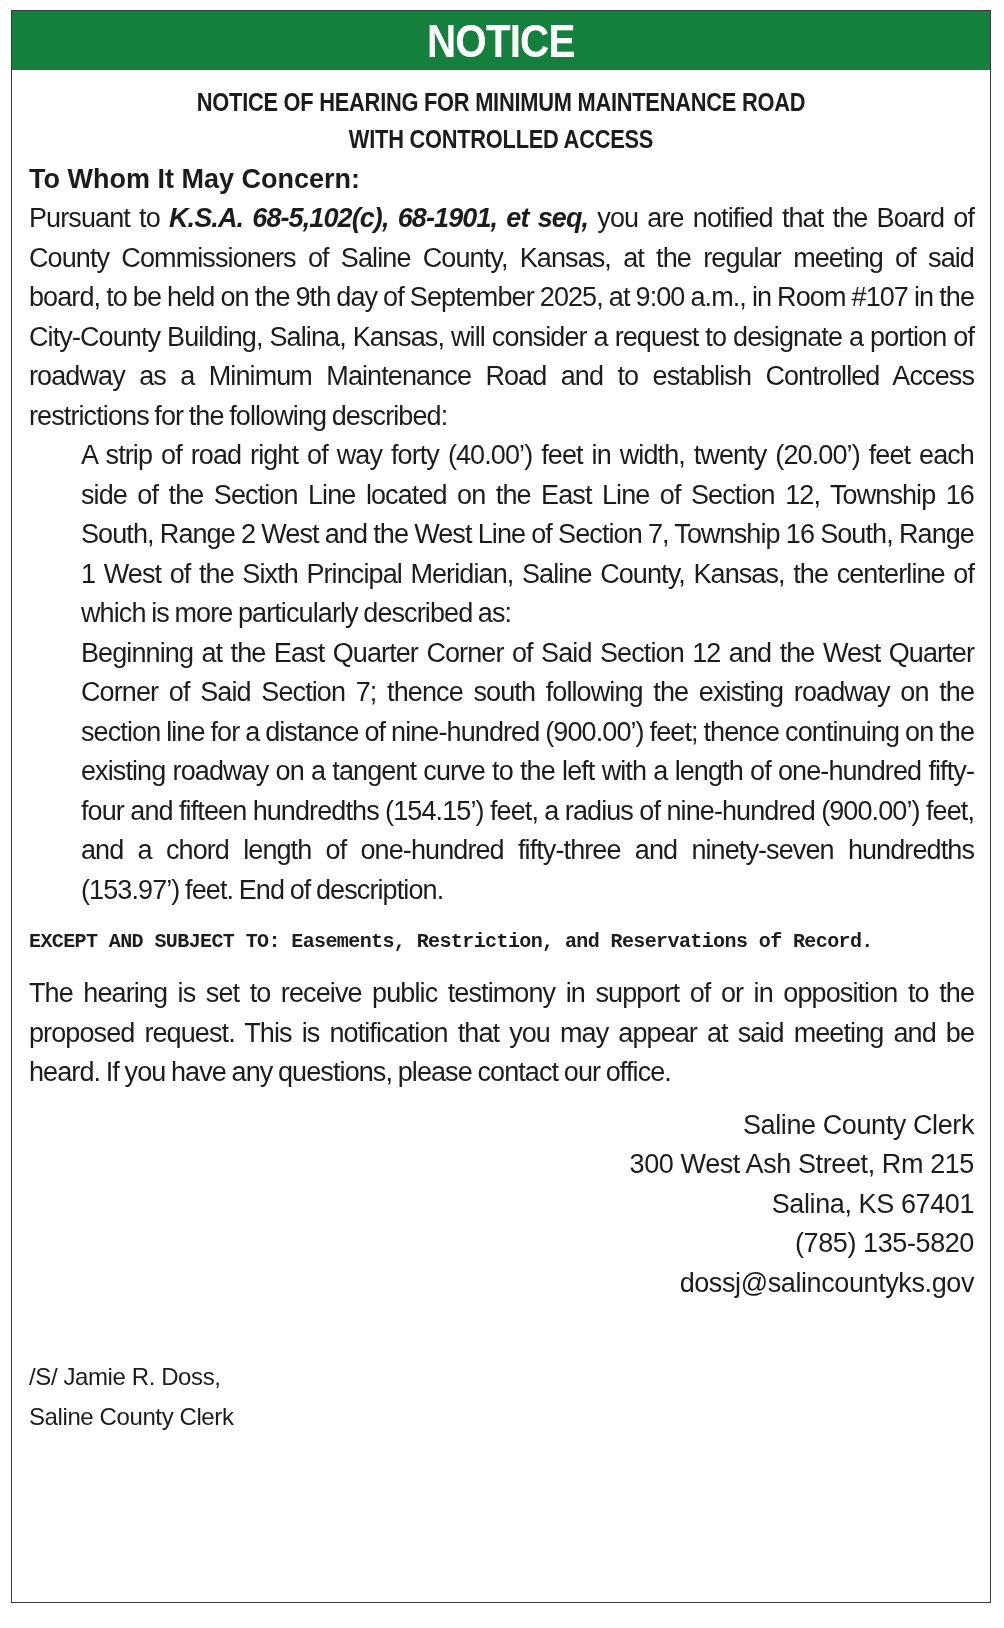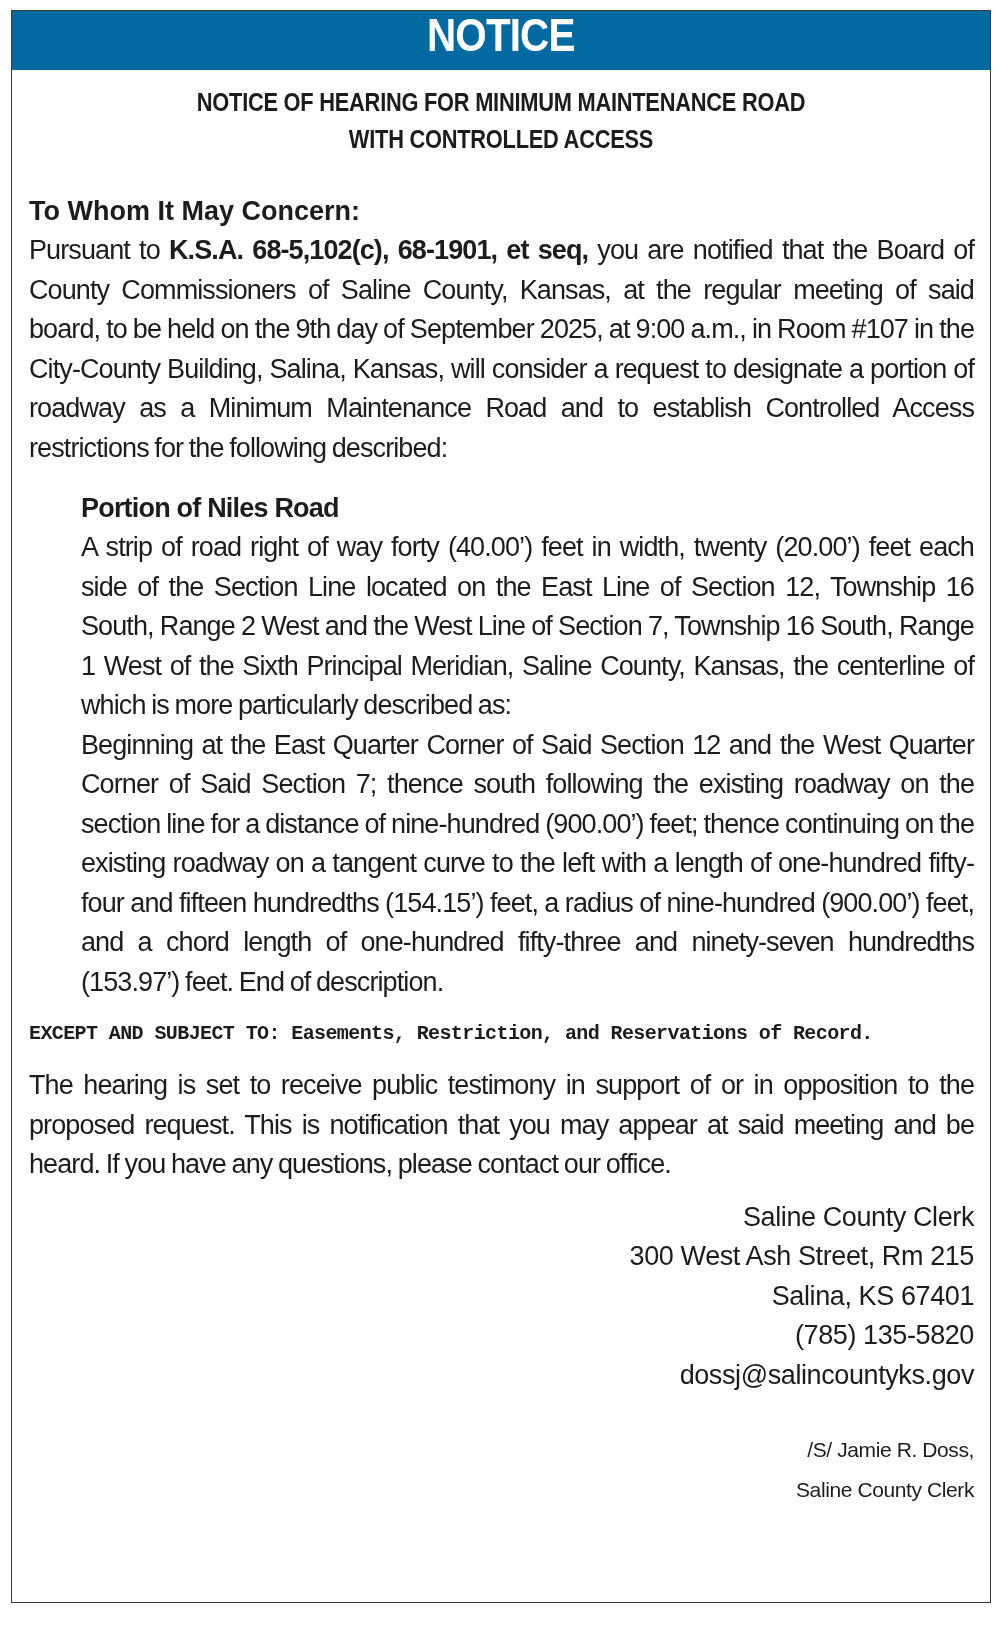--- a/index.html
+++ b/index.html
@@ -1,58 +1,57 @@
 <!DOCTYPE html>
 <html><head>
 <meta charset="utf-8">
 <style>
   html, body { margin: 0; padding: 0; background: #ffffff; }
   body { width: 1004px; height: 1628px; position: relative; overflow: hidden;
          font-family: "Liberation Sans", sans-serif; color: #1c1c1c; }
   .frame { position: absolute; left: 11px; top: 10px; width: 980px; height: 1593px;
            border: 1.5px solid #3a3a3a; box-sizing: border-box; }
-  .banner { background: #0369a1; height: 59px; display: flex; align-items: flex-start; justify-content: center; }
+  .banner { background: #15803d; height: 59px; display: flex; align-items: center; justify-content: center; }
   .banner-title { color: #ffffff; font-family: "Liberation Sans", sans-serif; font-weight: bold;
                   font-size: 47px; letter-spacing: -1px; transform: scaleX(0.86); line-height: 1; }
   .subtitle { text-align: center; font-weight: bold; font-size: 26px; line-height: 37px;
               margin-top: 14px; transform: scaleX(0.84); transform-origin: center; letter-spacing: -0.3px; }
   .content { padding: 0 16px 0 17px; }
   p, .line-block { margin: 0; }
-  .salutation { font-weight: bold; font-size: 27px; line-height: 40px; margin-top: 33px; }
+  .salutation { font-weight: bold; font-size: 27px; line-height: 40px; margin-top: 1px; }
   .para { font-size: 27px; line-height: 39.5px; text-align: justify; letter-spacing: -0.9px; word-spacing: -1px; }
   .indent { padding-left: 52px; }
   .section-head { font-weight: bold; font-size: 27px; line-height: 40px; margin-top: 20px; letter-spacing: -0.8px; }
   .gap { }
   .gap-big { margin-top: 17px; }
   .except { font-weight: bold; font-size: 20px; line-height: 30px; text-align: justify; letter-spacing: -0.6px; font-family: Liberation Mono, monospace; }
   .sig { text-align: right; font-size: 27px; line-height: 39.5px; letter-spacing: -0.4px; margin-top: 13px; }
-  .sig2 { text-align: right; font-size: 21px; line-height: 39.5px; letter-spacing: -0.4px; margin-top: 35px; }
+  .sig2 { font-size: 24px; line-height: 39.5px; letter-spacing: -0.4px; margin-top: 54px; }
   .sig div, .sig2 div { white-space: nowrap; }
-  b i, .cite { font-weight: bold; }
+  b i, .cite { font-weight: bold; font-style: italic; }
 </style>
 </head>
 <body>
 
 <div class="frame">
   <div class="banner">
     <span class="banner-title">NOTICE</span>
   </div>
 
   <div class="subtitle">
     <div>NOTICE OF HEARING FOR MINIMUM MAINTENANCE ROAD</div>
     <div>WITH CONTROLLED ACCESS</div>
   </div>
 
   <div class="content">
     <p class="salutation">To Whom It May Concern:</p>
 
     <p class="para"><span>Pursuant to </span><span class="cite">K.S.A. 68-5,102(c), 68-1901, et seq,</span><span> you are notified that the Board of County Commissioners of Saline County, Kansas, at the regular meeting of said board, to be held on the 9th day of September 2025, at 9:00 a.m., in Room #107 in the City-County Building, Salina, Kansas, will consider a request to designate a portion of roadway as a Minimum Maintenance Road and to establish Controlled Access restrictions for the following described:</span></p>
 
     <div class="indent">
-      <p class="section-head">Portion of Niles Road</p>
       <p class="para">A strip of road right of way forty (40.00’) feet in width, twenty (20.00’) feet each side of the Section Line located on the East Line of Section 12, Township 16 South, Range 2 West and the West Line of Section 7, Township 16 South, Range 1 West of the Sixth Principal Meridian, Saline County, Kansas, the centerline of which is more particularly described as:</p>
       <p class="para gap">Beginning at the East Quarter Corner of Said Section 12 and the West Quarter Corner of Said Section 7; thence south following the existing roadway on the section line for a distance of nine-hundred (900.00’) feet; thence continuing on the existing roadway on a tangent curve to the left with a length of one-hundred fifty-four and fifteen hundredths (154.15’) feet, a radius of nine-hundred (900.00’) feet, and a chord length of one-hundred fifty-three and ninety-seven hundredths (153.97’) feet. End of description.</p>
     </div>
 
     <p class="except gap-big">EXCEPT AND SUBJECT TO: Easements, Restriction, and Reservations of Record.</p>
 
     <p class="para gap-big">The hearing is set to receive public testimony in support of or in opposition to the proposed request. This is notification that you may appear at said meeting and be heard. If you have any questions, please contact our office.</p>
 
     <div class="sig">
       <div>Saline County Clerk</div>

